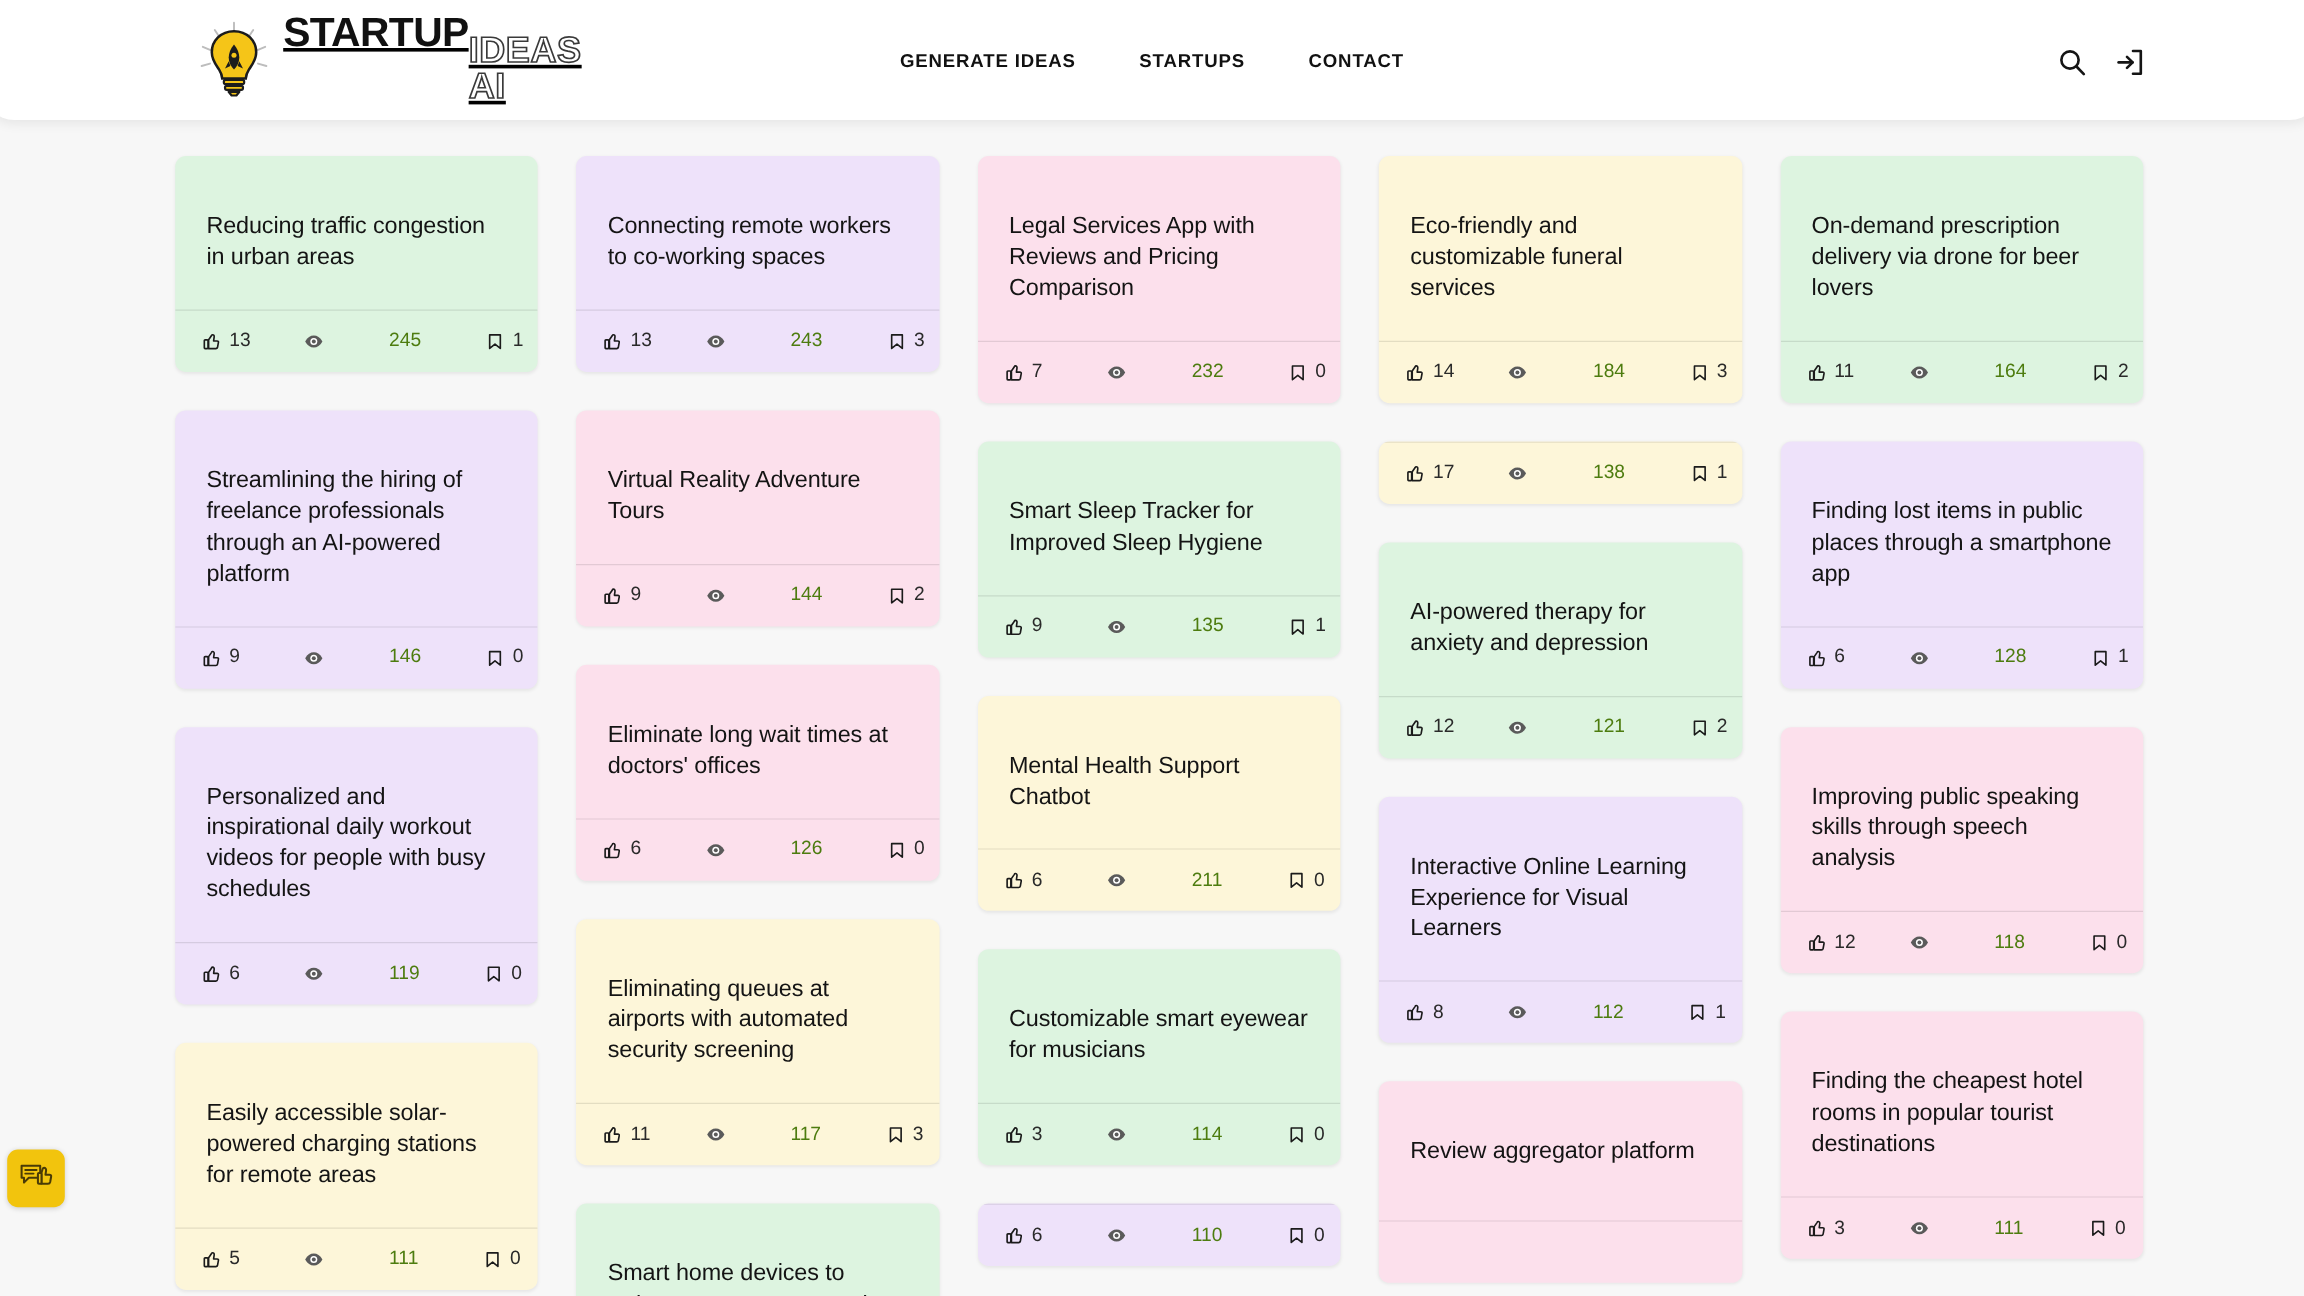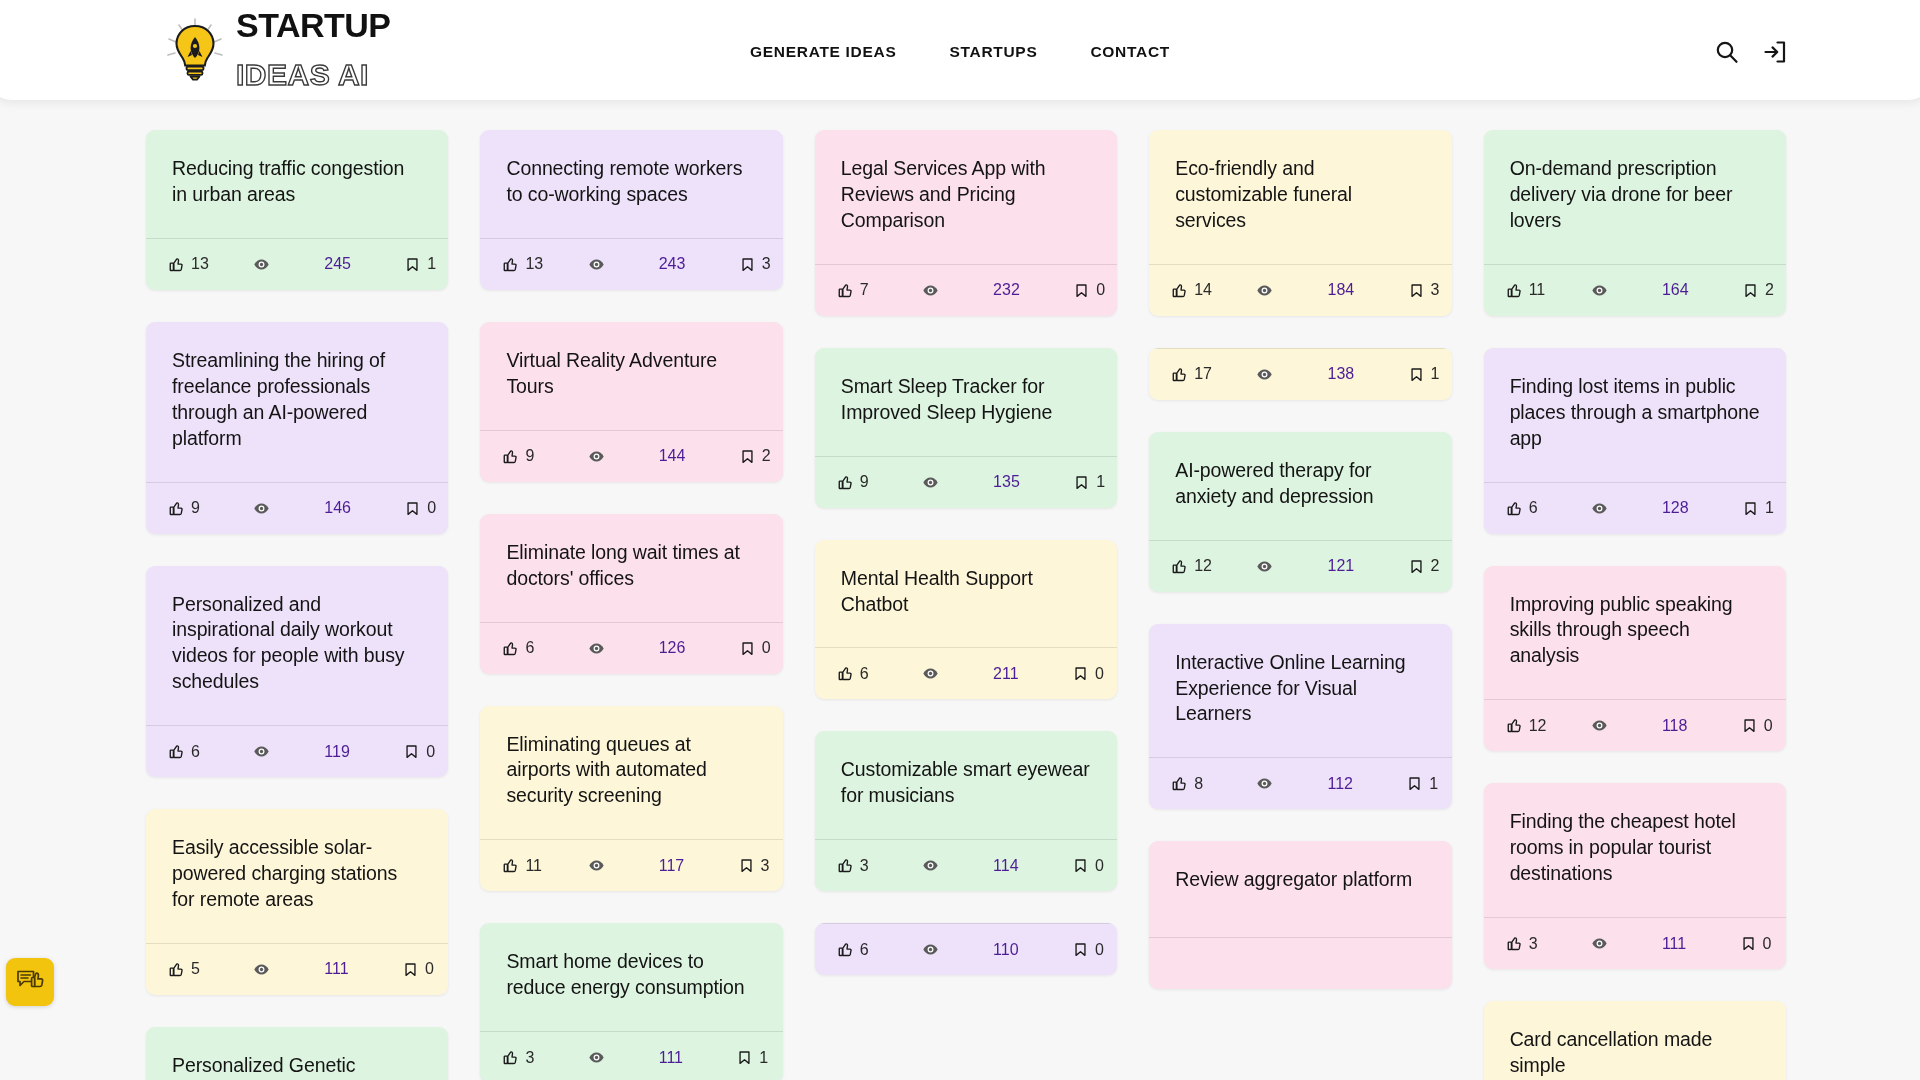--- a/index.html
+++ b/index.html
@@ -26,21 +26,21 @@
     border-radius: 0 0 26px 26px;
     box-shadow: 0 3px 10px rgba(0,0,0,0.07);
     display: flex; align-items: center;
   }
   .logo {
     position: absolute; left: 164px; top: 16px;
     height: 66px; width: 200px;
     display: flex; align-items: center; gap: 10px;
   }
   .bulb-wrap { position: relative; width: 62px; height: 64px; flex: 0 0 62px; }
-  .wordmark { display: flex; flex-direction: column; justify-content: center; line-height: 1; }
+  .wordmark { display: flex; flex-direction: row; justify-content: center; line-height: 1; text-decoration: underline; }
   .word-top {
     font-size: 34px; font-weight: 800; letter-spacing: -0.5px;
     color: #111111; font-family: "Liberation Sans", sans-serif;
   }
   .word-bot {
     font-size: 30px; font-weight: 700; letter-spacing: 0.5px;
     color: transparent;
     -webkit-text-stroke: 1.4px #3a3a3a;
     font-family: "Liberation Sans", sans-serif;
     margin-top: 18px;
@@ -79,21 +79,21 @@
     border-radius: 9px;
     box-shadow: 0 1px 3px rgba(0,0,0,0.07);
     overflow: hidden;
     cursor: pointer;
     display: flex; flex-direction: column;
   }
   .card-body {
     padding: 26px 26px 30px 26px;
     flex: 1 1 auto;
     min-height: 96px;
-    display: flex; align-items: flex-start;
+    display: flex; align-items: flex-start; margin-top: 20px;
   }
   .card-title {
     font-size: 19.5px;
     line-height: 1.33;
     font-weight: 500;
     color: #141414;
     letter-spacing: -0.1px;
   }
   .card-footer {
     border-top: 1px solid rgba(0,0,0,0.10);
@@ -104,21 +104,21 @@
   }
   .stat {
     display: flex; align-items: center; gap: 6px;
     font-size: 16px; color: #2a2a2a; cursor: pointer;
   }
   .stat.likes { flex: 0 0 33%; }
   .stat.views { flex: 0 0 34%; justify-content: center; color: #555555; }
   .stat.saves { flex: 0 0 33%; justify-content: flex-end; }
   .stat svg { display: block; flex: 0 0 auto; }
   .stat .num { line-height: 1; }
-  .stat.views .num { color: #4c1d95; margin-left: 48px; }
+  .stat.views .num { color: #4d7c0f; margin-left: 48px; }
 
   
   .feedback {
     position: absolute;
     left: 6px; bottom: 74px;
     width: 48px; height: 48px;
     background: #f2c40d;
     border-radius: 9px;
     display: flex; align-items: center; justify-content: center;
     cursor: pointer;

